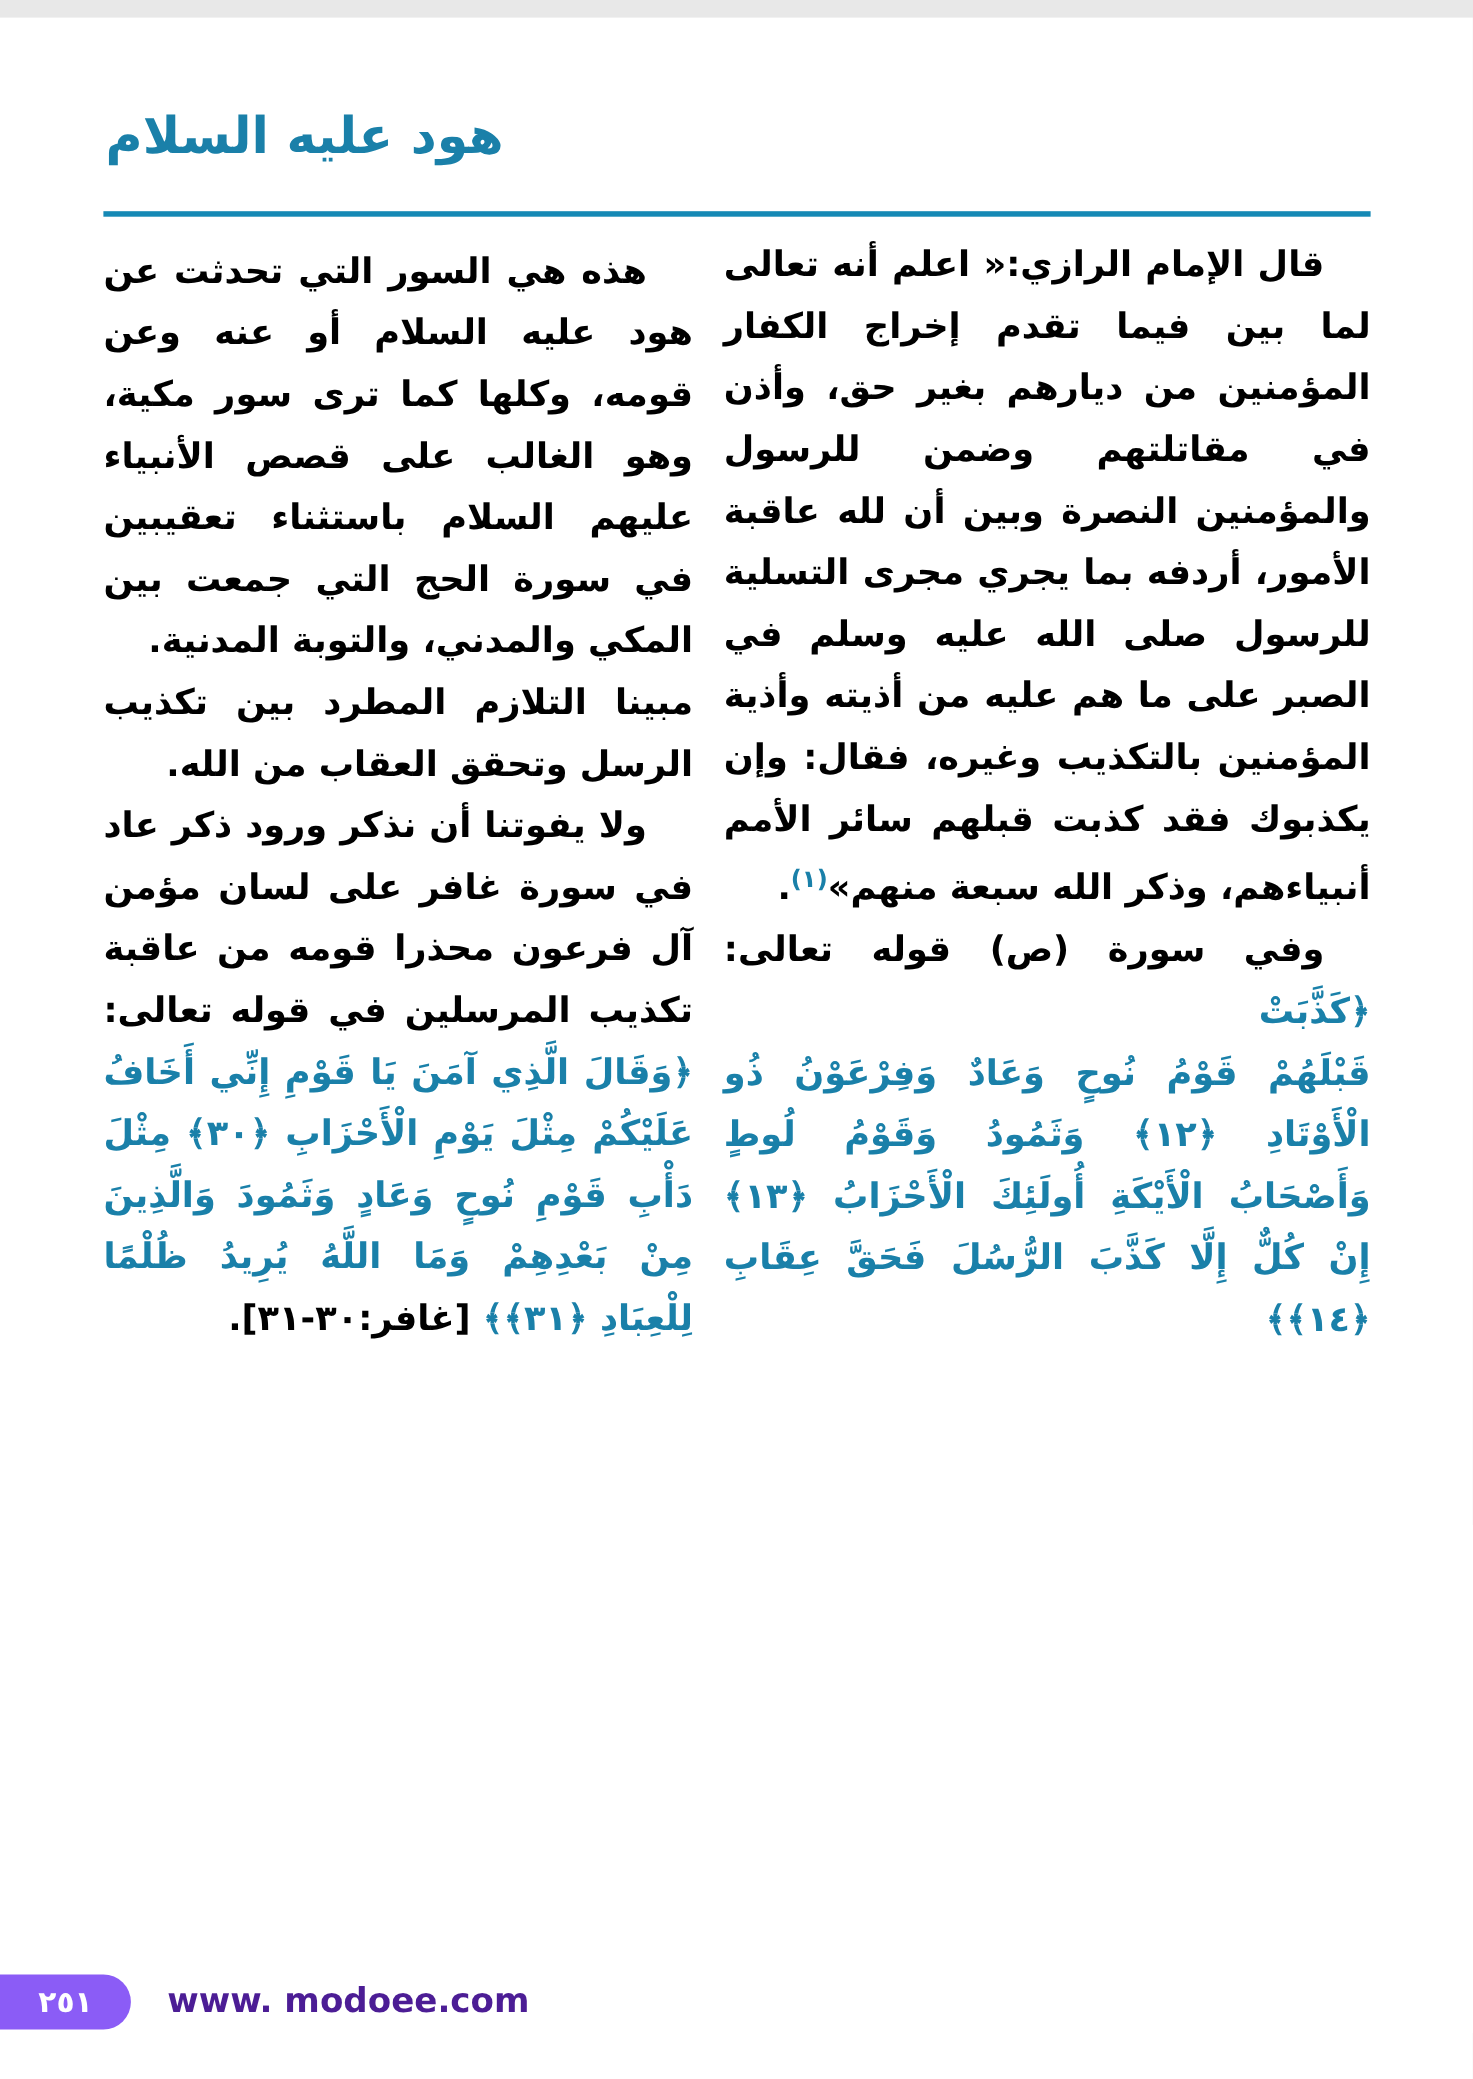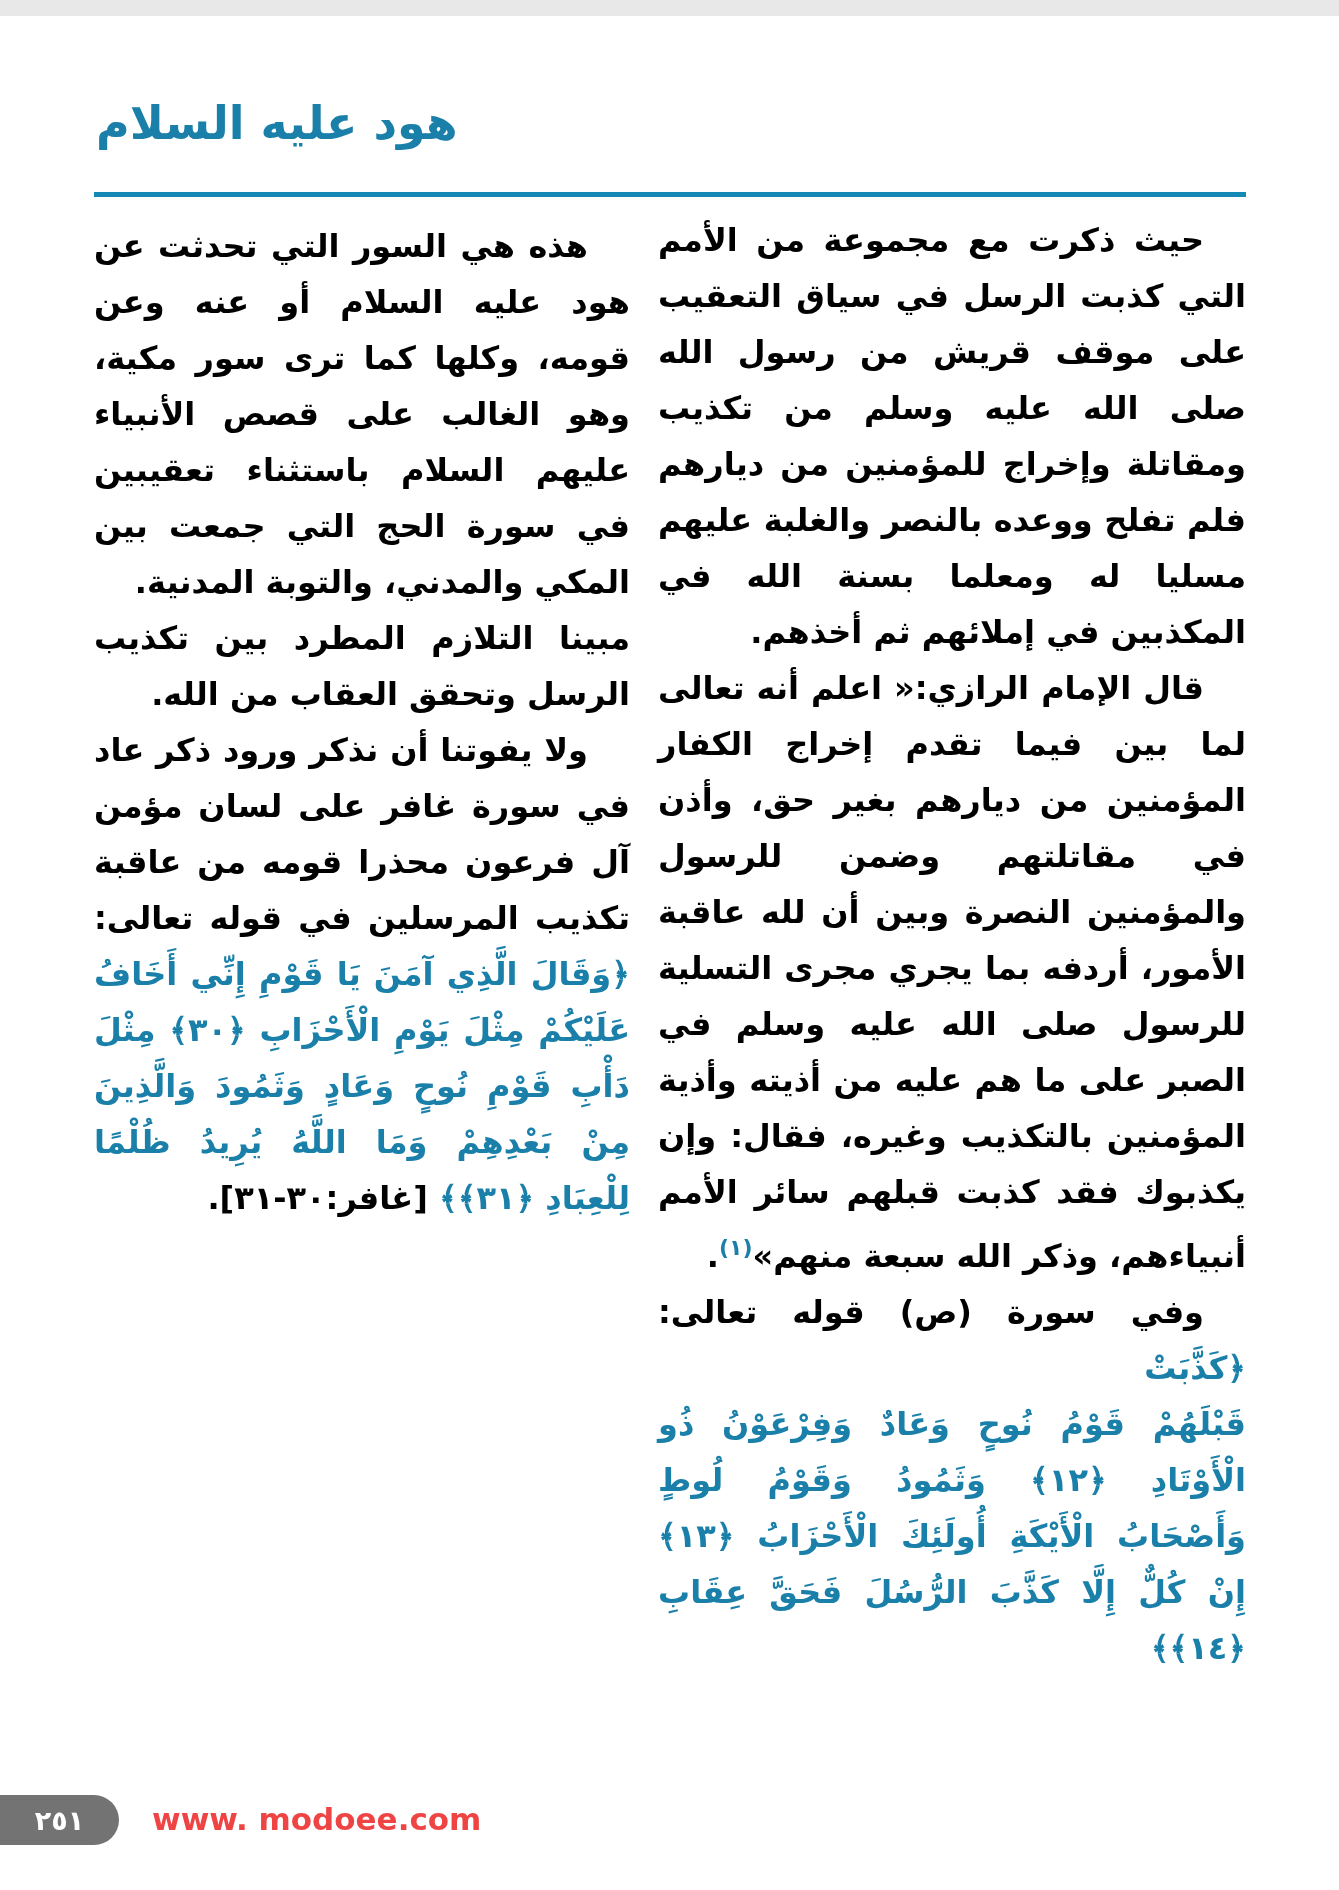--- a/index.html
+++ b/index.html
@@ -24,40 +24,39 @@
   .body  { font-size:32px; font-weight:bold; line-height:56px; color:#000; }
   .indent { text-indent:42px; }
   .verse { font-size:32px; font-weight:bold; line-height:56px; color:#1a80a9; }
   .q    { color:#1a80a9; }
   .ref  { color:#000; }
   sup.fn { color:#1a80a9; font-size:22px; font-weight:bold; }
 
   
   .pill {
     position:absolute; left:0; top:1779px; width:119px; height:50px;
-    background:#737373; border-radius:0 26px 26px 0;
+    background:#8b5cf6; border-radius:0 26px 26px 0;
     display:flex; align-items:center; justify-content:center;
     color:#ffffff; font-size:27px; font-weight:bold;
   }
   .site {
     position:absolute; left:152px; top:1785px;
-    color:#ef4444; font-size:31px; font-weight:600; direction:ltr; white-space:nowrap;
+    color:#4c1d95; font-size:31px; font-weight:600; direction:ltr; white-space:nowrap;
   }
 </style>
 </head>
 <body>
 
 <div class="page">
 
   <div class="title">هود عليه السلام</div>
   <div class="rule"></div>
 
   <section class="col right-col">
 
-    <p class="body indent">حيث ذكرت مع مجموعة من الأمم التي كذبت الرسل في سياق التعقيب على موقف قريش من رسول الله صلى الله عليه وسلم من تكذيب ومقاتلة وإخراج للمؤمنين من ديارهم فلم تفلح ووعده بالنصر والغلبة عليهم مسليا له ومعلما بسنة الله في المكذبين في إملائهم ثم أخذهم.</p>
 
     <p class="body indent"><span>قال الإمام الرازي:« اعلم أنه تعالى لما بين فيما تقدم إخراج الكفار المؤمنين من ديارهم بغير حق، وأذن في مقاتلتهم وضمن للرسول والمؤمنين النصرة وبين أن لله عاقبة الأمور، أردفه بما يجري مجرى التسلية للرسول صلى الله عليه وسلم في الصبر على ما هم عليه من أذيته وأذية المؤمنين بالتكذيب وغيره، فقال: وإن يكذبوك فقد كذبت قبلهم سائر الأمم أنبياءهم، وذكر الله سبعة منهم»</span><sup class="fn">(١)</sup><span>.</span></p>
 
     <p class="body indent"><span>وفي سورة (ص) قوله تعالى: </span><span class="q">﴿كَذَّبَتْ</span></p>
 
     <p class="verse">قَبْلَهُمْ قَوْمُ نُوحٍ وَعَادٌ وَفِرْعَوْنُ ذُو الْأَوْتَادِ ﴿١٢﴾ وَثَمُودُ وَقَوْمُ لُوطٍ وَأَصْحَابُ الْأَيْكَةِ أُولَئِكَ الْأَحْزَابُ ﴿١٣﴾ إِنْ كُلٌّ إِلَّا كَذَّبَ الرُّسُلَ فَحَقَّ عِقَابِ ﴿١٤﴾﴾</p>
 
   </section>
 
   <section class="col left-col">

